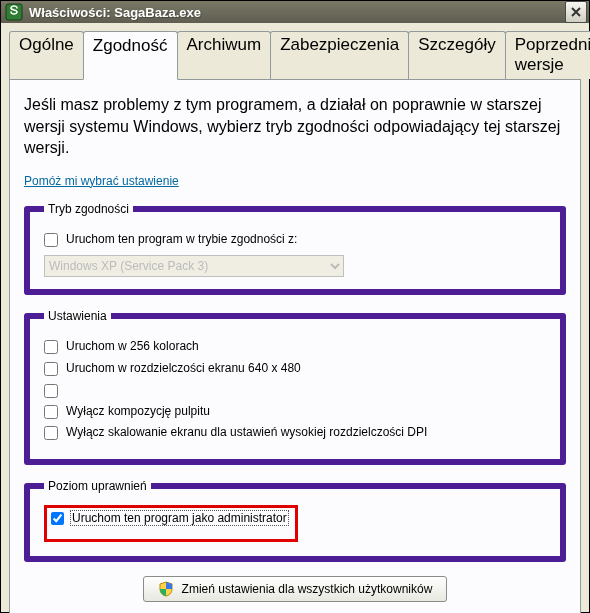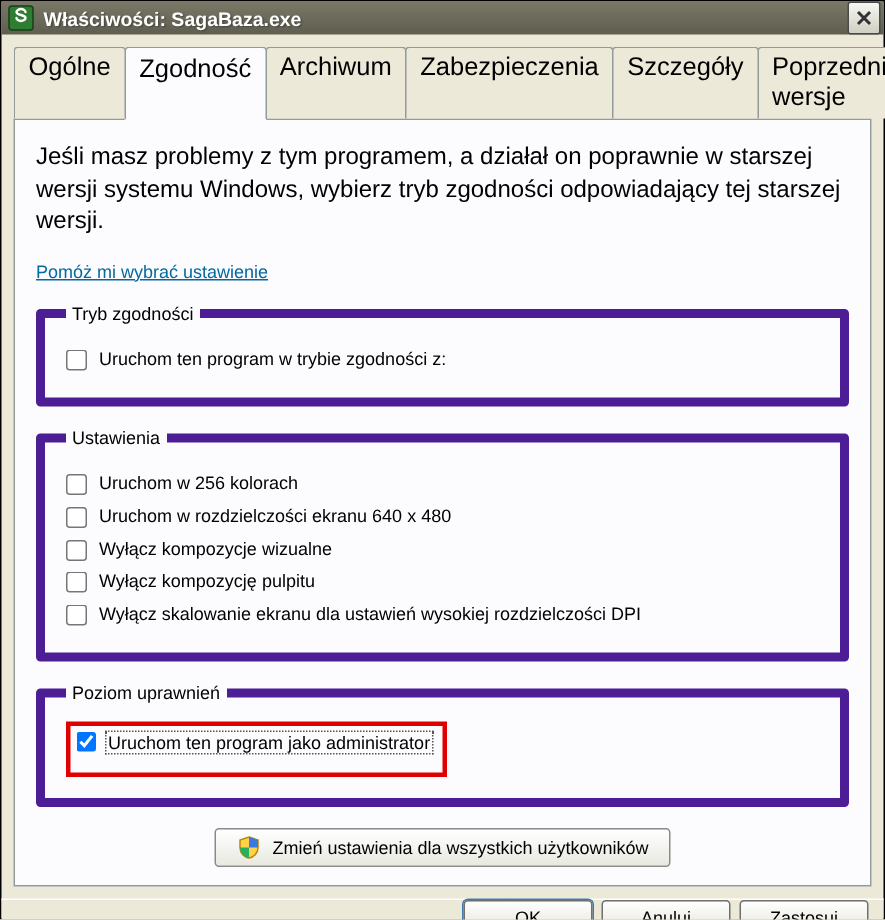--- a/index.html
+++ b/index.html
@@ -226,36 +226,40 @@
 
       <div class="intro">Jeśli masz problemy z tym programem, a działał on poprawnie w starszej wersji systemu Windows, wybierz tryb zgodności odpowiadający tej starszej wersji.</div>
       <span class="help-link">Pomóż mi wybrać ustawienie</span>
 
       <fieldset>
         <legend>Tryb zgodności</legend>
         <div class="check-row">
           <input type="checkbox" style="">
           <span class="lbl">Uruchom ten program w trybie zgodności z:</span>
         </div>
+        <div class="select-wrap">
+          <select disabled="">
+            <option>Windows XP (Service Pack 3)</option>
+          </select>
+        </div>
       </fieldset>
 
       <fieldset>
         <legend>Ustawienia</legend>
 
         <div class="check-row">
           <input type="checkbox" style="">
           <span class="lbl">Uruchom w 256 kolorach</span>
         </div>
         <div class="check-row">
           <input type="checkbox" style="">
           <span class="lbl">Uruchom w rozdzielczości ekranu 640 x 480</span>
         </div>
         <div class="check-row">
           <input type="checkbox" style="">
-          <span class="lbl">Wyłącz kompozycje wizualne</span>
         </div>
         <div class="check-row">
           <input type="checkbox" style="">
           <span class="lbl">Wyłącz kompozycję pulpitu</span>
         </div>
         <div class="check-row">
           <input type="checkbox" style="">
           <span class="lbl">Wyłącz skalowanie ekranu dla ustawień wysokiej rozdzielczości DPI</span>
         </div>
       </fieldset>

